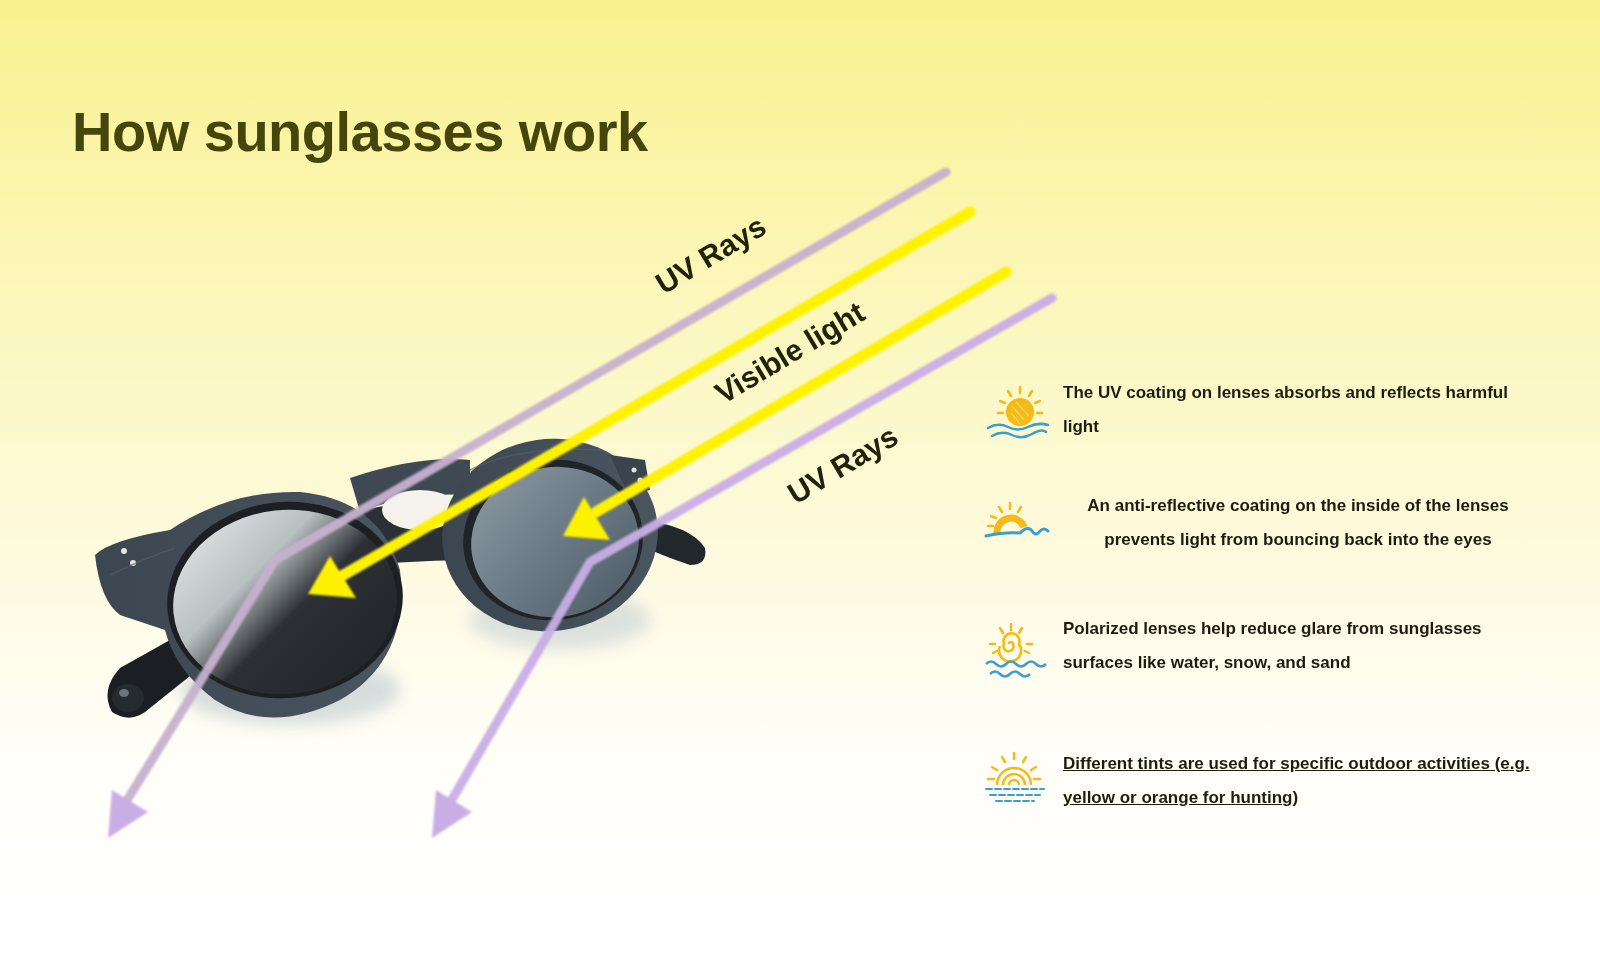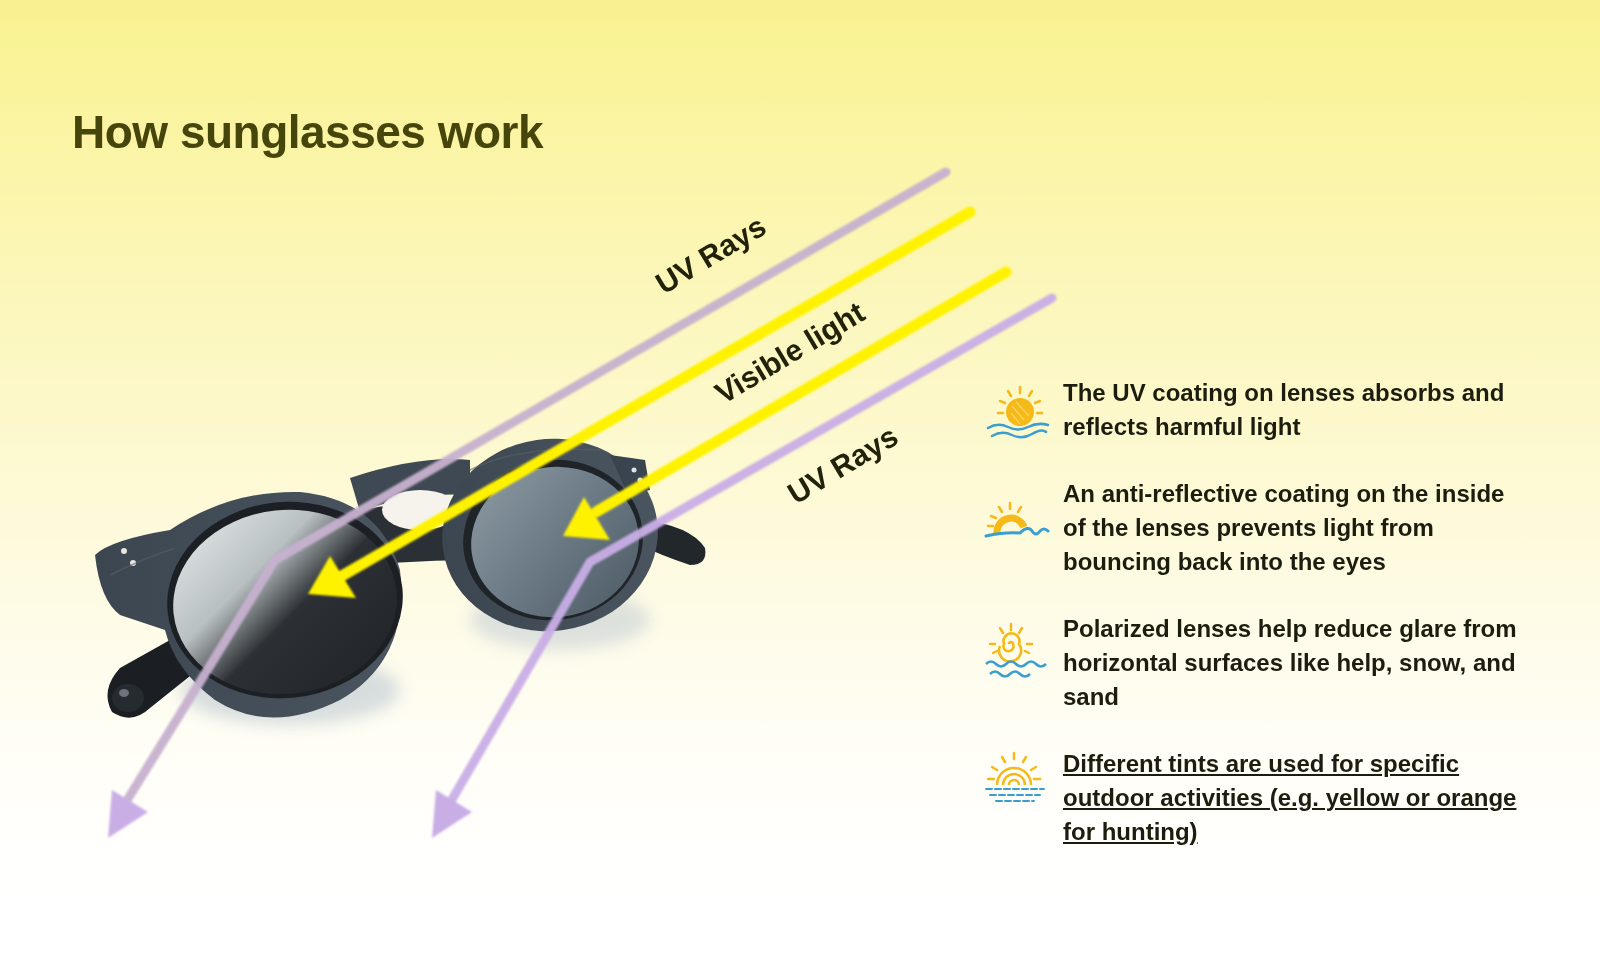--- a/index.html
+++ b/index.html
@@ -3,34 +3,34 @@
 <meta charset="utf-8">
 <style>
   html, body { margin: 0; padding: 0; }
   body {
     width: 1600px; height: 980px; overflow: hidden; position: relative;
     background: linear-gradient(to bottom, #f9f18f 0%, #fbf5aa 18%, #fcf8c8 40%, #fefbe6 62%, #fffef8 78%, #ffffff 92%);
     font-family: "Liberation Sans", "DejaVu Sans", sans-serif;
   }
   .title {
     position: absolute; left: 72px; top: 104px;
-    font-size: 46px; font-weight: bold; color: #46450c; letter-spacing: -0.5px;
+    font-size: 56px; font-weight: bold; color: #46450c; letter-spacing: -0.5px;
     margin: 0; line-height: 56px;
   }
   svg.scene { position: absolute; left: 0; top: 0; }
   .ray-label {
     position: absolute; font-size: 30px; font-weight: bold; color: #22220a;
     white-space: nowrap; transform-origin: center center;
   }
   .info-list { position: absolute; left: 984px; top: 376px; width: 600px; }
   .info-item { position: absolute; left: 0; width: 600px; }
   .info-icon { position: absolute; left: 0; width: 66px; height: 60px; }
   .info-text {
     position: absolute; left: 79px; width: 470px;
-    font-size: 24px; font-weight: bold; color: #1d1d0f; line-height: 34px;
+    font-size: 17px; font-weight: bold; color: #1d1d0f; line-height: 34px;
   }
 </style>
 </head>
 <body>
 
 <h1 class="title">How sunglasses work</h1>
 
 <svg class="scene" width="1600" height="980" viewBox="0 0 1600 980">
   <defs>
     <filter id="soft" x="-20%" y="-20%" width="140%" height="140%">
@@ -144,39 +144,39 @@
       <g stroke="#f5b918" stroke-width="2.5" stroke-linecap="round">
         <line x1="26" y1="4" x2="26" y2="10"></line>
         <line x1="15" y1="8" x2="18" y2="13"></line>
         <line x1="37" y1="8" x2="34" y2="13"></line>
         <line x1="7" y1="17" x2="12" y2="19"></line>
         <line x1="4" y1="27" x2="9" y2="27"></line>
       </g>
       <path d="M13 34 A 14 14 0 0 1 40 28" stroke="#f5b918" stroke-width="7" fill="none"></path>
       <path d="M2 37 Q 20 33 36 34 Q 44 26 48 32 Q 52 38 56 32 Q 60 28 64 32" stroke="#3a9fd0" stroke-width="3" fill="none" stroke-linecap="round"></path>
     </svg>
-    <div class="info-text" style="top:0px;">An anti-reflective coating on the inside of the lenses prevents light from bouncing back into the eyes</div>
+    <div class="info-text" style="top:12px;text-align:center;">An anti-reflective coating on the inside of the lenses prevents light from bouncing back into the eyes</div>
   </div>
 
   <div class="info-item" style="top:236px;">
     <svg class="info-icon" viewBox="0 0 66 60" style="top:10px;">
       <g stroke="#f5b918" stroke-width="2.5" stroke-linecap="round">
         <line x1="27" y1="2" x2="27" y2="8"></line>
         <line x1="16" y1="6" x2="19" y2="11"></line>
         <line x1="38" y1="6" x2="35" y2="11"></line>
         <line x1="6" y1="22" x2="11" y2="22"></line>
         <line x1="43" y1="22" x2="48" y2="22"></line>
         <line x1="9" y1="31" x2="13" y2="29"></line>
         <line x1="45" y1="31" x2="41" y2="29"></line>
       </g>
       <path d="M27 22 m -2 0 a 2 2 0 1 1 4 0 a 5 5 0 1 1 -9 0 a 8 8 0 1 1 15 0 a 11 11 0 1 1 -19 2" stroke="#f5b918" stroke-width="2.6" fill="none"></path>
       <path d="M2 42 q 5 -5 10 0 t 10 0 t 10 0 t 10 0 t 10 0 t 10 0" stroke="#3a9fd0" stroke-width="2.5" fill="none"></path>
       <path d="M6 52 q 5 -5 10 0 t 10 0 t 10 0 t 10 0" stroke="#3a9fd0" stroke-width="2.5" fill="none"></path>
     </svg>
-    <div class="info-text" style="top:0px;">Polarized lenses help reduce glare from horizontal surfaces like help, snow, and sand</div>
+    <div class="info-text" style="top:0px;">Polarized lenses help reduce glare from sunglasses surfaces like water, snow, and sand</div>
   </div>
 
   <div class="info-item" style="top:371px;">
     <svg class="info-icon" viewBox="0 0 66 60" style="top:4px;">
       <g stroke="#f5b918" stroke-width="2.5" stroke-linecap="round">
         <line x1="30" y1="2" x2="30" y2="8"></line>
         <line x1="18" y1="6" x2="21" y2="11"></line>
         <line x1="42" y1="6" x2="39" y2="11"></line>
         <line x1="8" y1="16" x2="13" y2="19"></line>
         <line x1="52" y1="16" x2="47" y2="19"></line>

